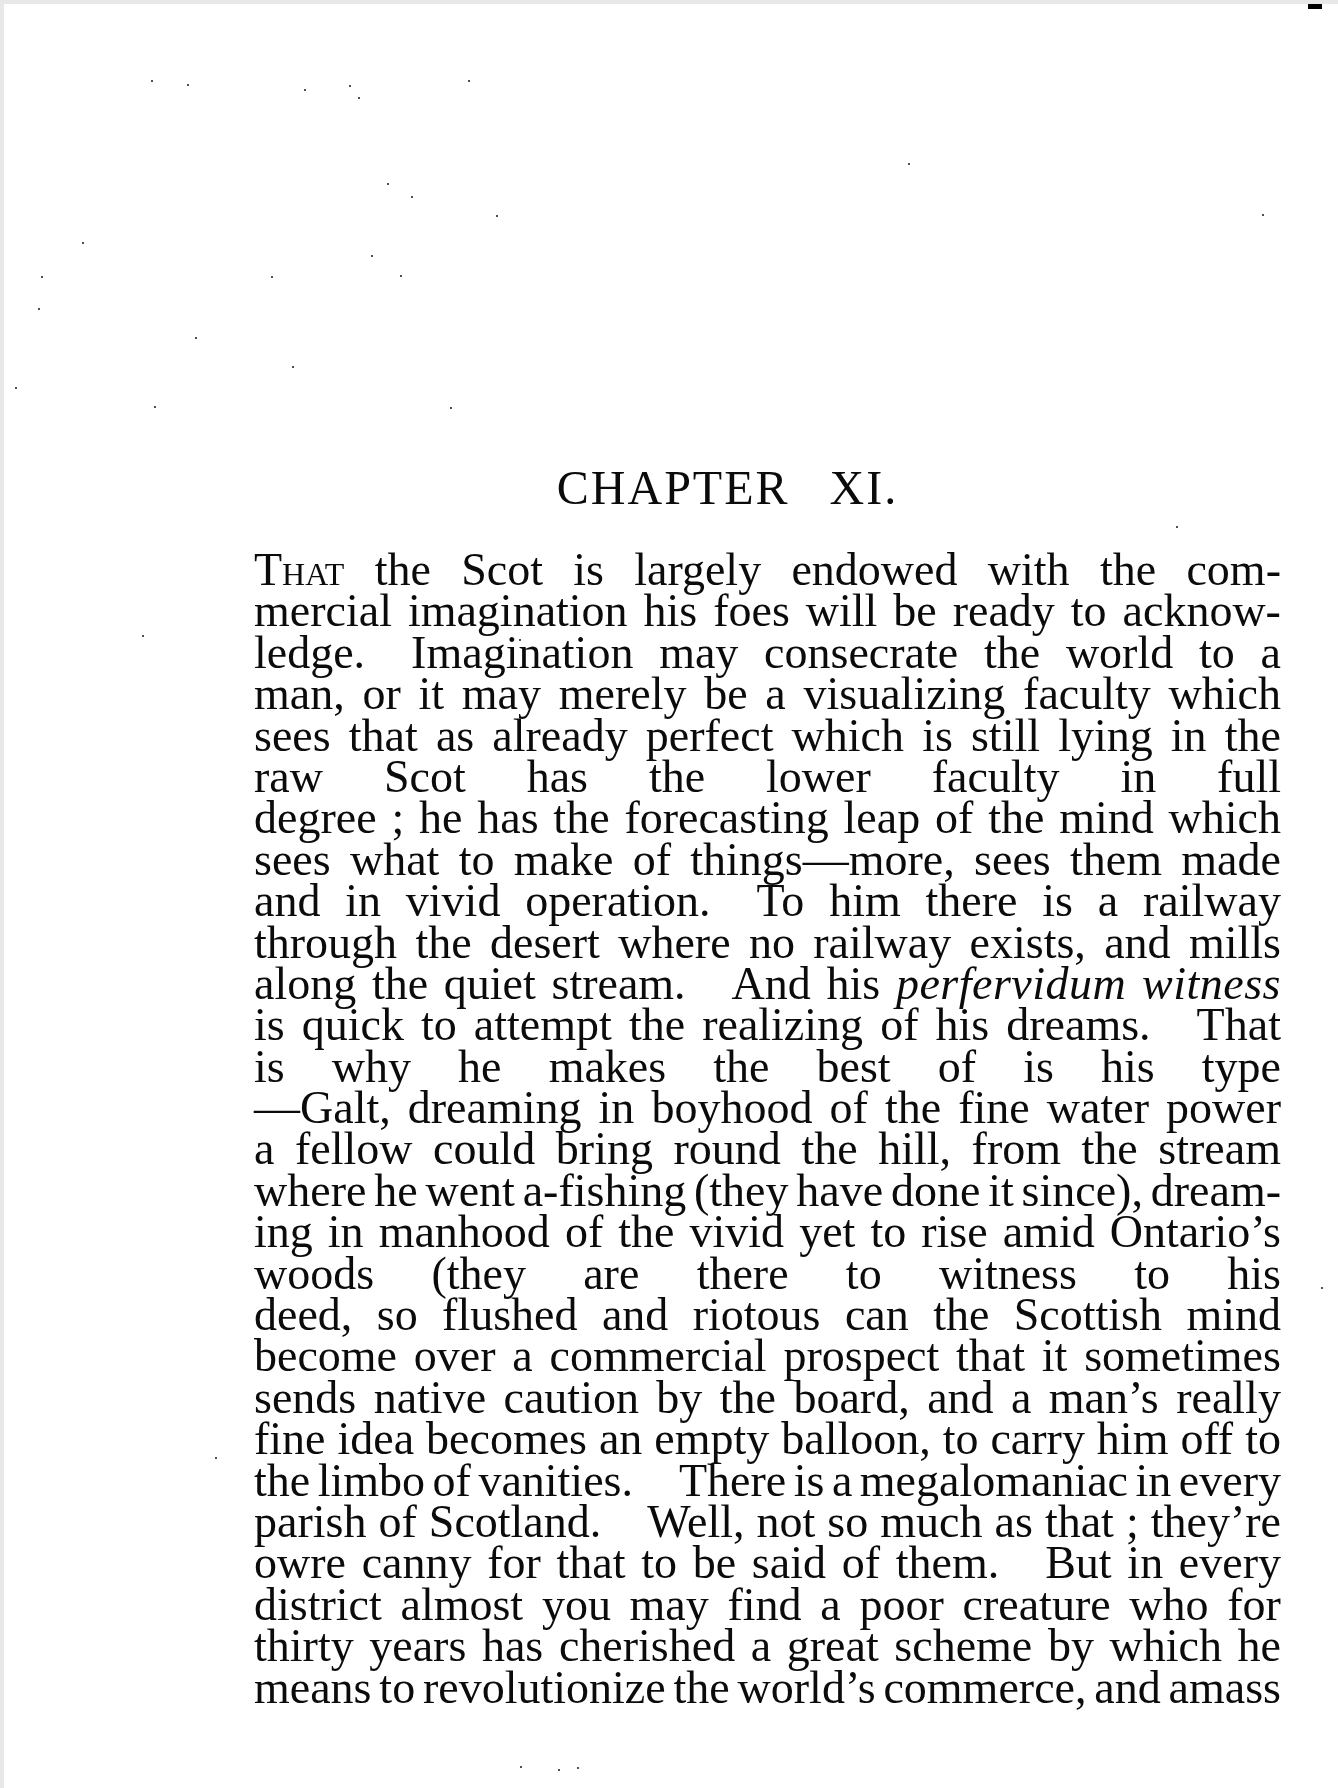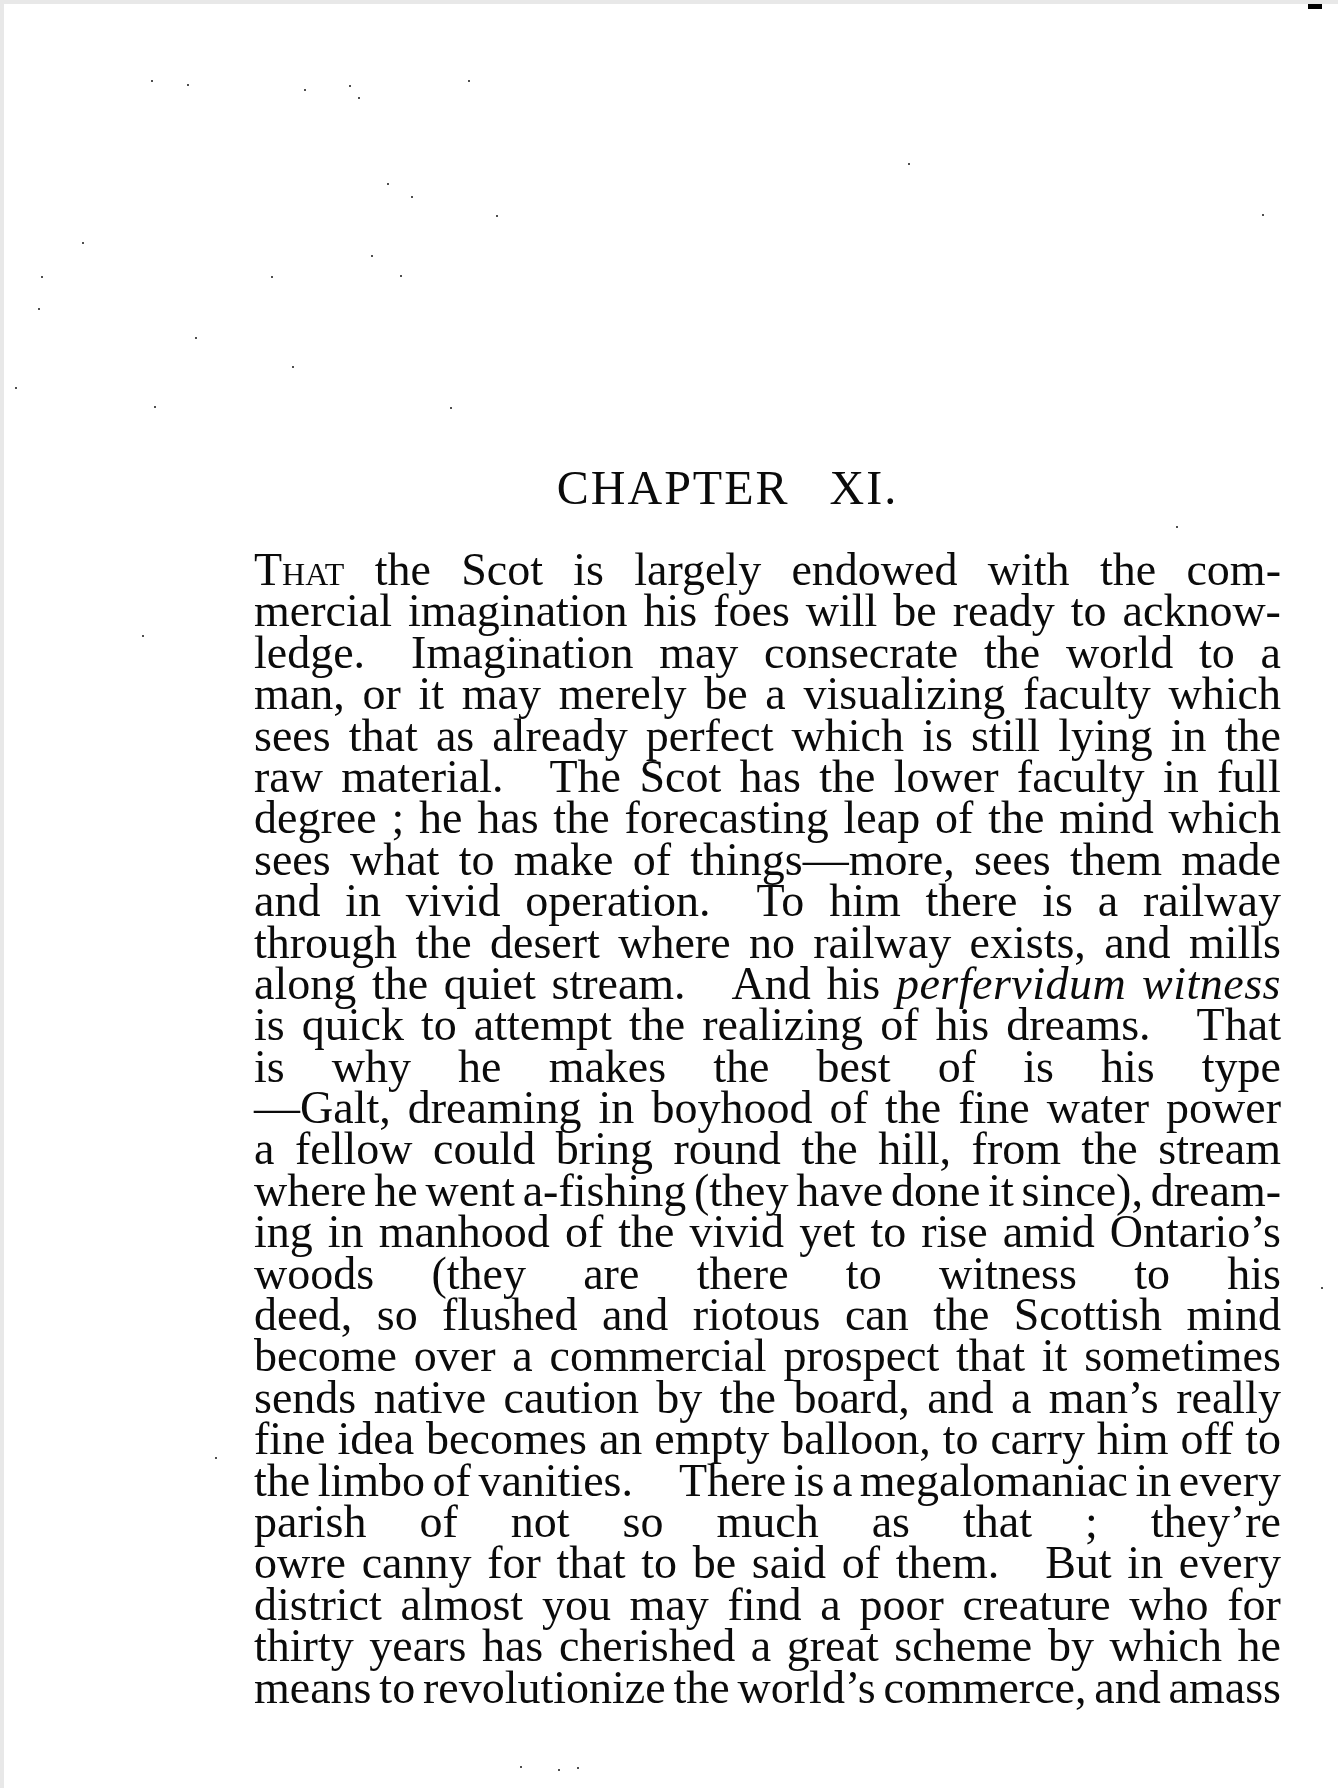--- a/index.html
+++ b/index.html
@@ -117,21 +117,20 @@
         <span class="w">perfect</span>
         <span class="w">which</span>
         <span class="w">is</span>
         <span class="w">still</span>
         <span class="w">lying</span>
         <span class="w">in</span>
         <span class="w">the</span>
       </div>
       <div class="line">
         <span class="w">raw</span>
-        <span class="w">material. The</span>
         <span class="w">Scot</span>
         <span class="w">has</span>
         <span class="w">the</span>
         <span class="w">lower</span>
         <span class="w">faculty</span>
         <span class="w">in</span>
         <span class="w">full</span>
       </div>
       <div class="line">
         <span class="w">degree</span>
@@ -322,20 +321,21 @@
         <span class="w">vanities. There</span>
         <span class="w">is</span>
         <span class="w">a</span>
         <span class="w">megalomaniac</span>
         <span class="w">in</span>
         <span class="w">every</span>
       </div>
       <div class="line">
         <span class="w">parish</span>
         <span class="w">of</span>
+        <span class="w">Scotland. Well,</span>
         <span class="w">not</span>
         <span class="w">so</span>
         <span class="w">much</span>
         <span class="w">as</span>
         <span class="w">that</span>
         <span class="w">;</span>
         <span class="w">they’re</span>
       </div>
       <div class="line">
         <span class="w">owre</span>

